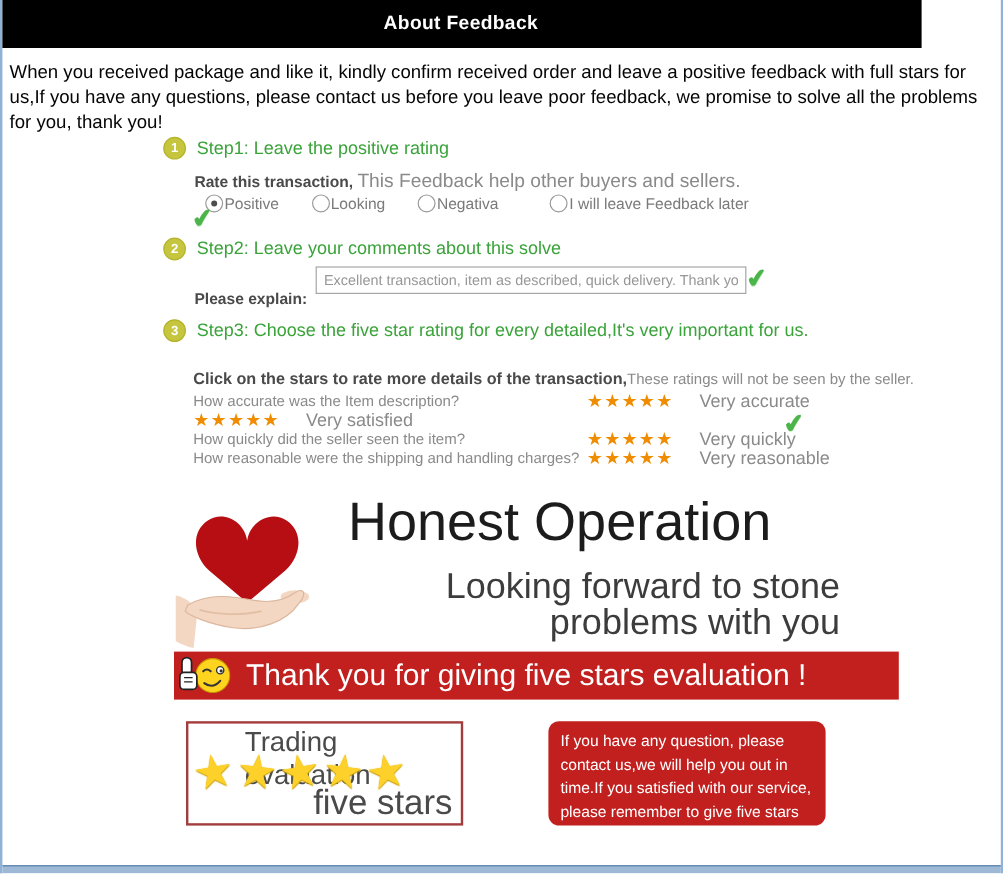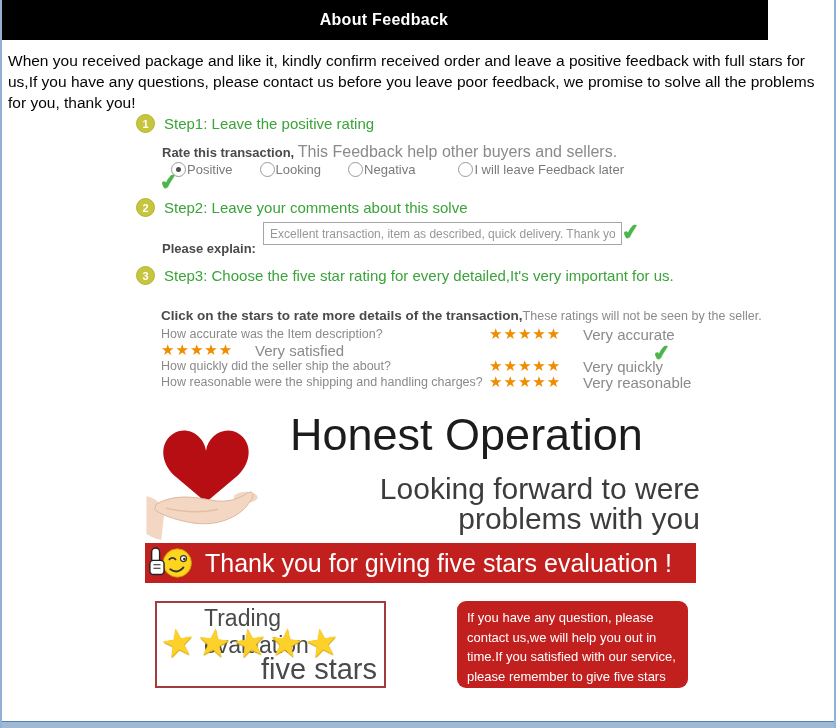--- a/index.html
+++ b/index.html
@@ -54,21 +54,21 @@
   .drow{display:flex;align-items:center;height:16px;}
   .drow .q{width:328px;color:#8a8a8a;font-size:12.5px;white-space:nowrap;}
   .stars{width:86px;letter-spacing:1px;white-space:nowrap;}
   .stars .st{color:#ef8c00;font-size:15px;font-style:normal;cursor:pointer;}
   .drow .vlabel{color:#8a8a8a;font-size:15px;margin-left:8px;white-space:nowrap;}
   
   .hero-img{position:absolute;left:143px;top:401px;width:122px;height:144px;}
   .hero-title{position:absolute;left:288px;top:409px;width:380px;color:#1c1c1c;font-size:45px;white-space:nowrap;}
   .hero-sub{position:absolute;left:328px;top:474px;width:370px;text-align:right;color:#3c3c3c;font-size:30px;line-height:30px;}
   
-  .banner{position:absolute;left:143px;top:543px;width:551px;height:40px;background:#c2201f;
+  .banner{position:absolute;left:143px;top:543px;width:604px;height:40px;background:#c2201f;
           display:flex;align-items:center;}
   .banner svg{margin-left:4px;flex:0 0 auto;}
   .banner .btext{color:#fff;font-size:25px;margin-left:10px;white-space:nowrap;}
   
   .tbox{position:absolute;left:153px;top:601px;width:227px;height:83px;border:2px solid #a33c3c;background:#fff;}
   .tbox .ttitle{position:absolute;left:7px;top:2px;color:#4a4a4a;font-size:23px;margin-left:40px;}
   .tbox .tstars{position:absolute;left:4px;top:18px;white-space:nowrap;}
   .tstar{display:inline-block;font-size:38px;font-style:normal;color:#fdd02a;
          text-shadow:0 1px 1px #c9a009, 0 0 1px #e6b80e;margin-right:2px;}
   .tstar:nth-child(odd){transform:rotate(-10deg);}
@@ -142,42 +142,42 @@
     <div class="drow">
       <span class="q">How accurate was the Item description?</span>
       <span class="stars"><i class="st">★</i><i class="st">★</i><i class="st">★</i><i class="st">★</i><i class="st">★</i></span>
       <span class="vlabel">Very accurate</span>
     </div>
     <div class="drow">
       <span class="stars"><i class="st">★</i><i class="st">★</i><i class="st">★</i><i class="st">★</i><i class="st">★</i></span>
       <span class="vlabel">Very satisfied</span>
     </div>
     <div class="drow">
-      <span class="q">How quickly did the seller ship the about?</span>
+      <span class="q">How quickly did the seller seen the item?</span>
       <span class="stars"><i class="st">★</i><i class="st">★</i><i class="st">★</i><i class="st">★</i><i class="st">★</i></span>
       <span class="vlabel">Very quickly</span>
     </div>
     <div class="drow">
       <span class="q">How reasonable were the shipping and handling charges?</span>
       <span class="stars"><i class="st">★</i><i class="st">★</i><i class="st">★</i><i class="st">★</i><i class="st">★</i></span>
       <span class="vlabel">Very reasonable</span>
     </div>
   </div>
   <span class="check check-rows">✔</span>
 
   <svg class="hero-img" viewBox="0 0 120 145">
     <path d="M0 96 C 10 98 16 104 18 112 L 15 140 C 6 138 0 134 0 134 Z" fill="#f3d7c3"></path>
     <path d="M60 50 C 58 34 40 24 27 33 C 13 42 14 62 28 75 L 60 102 L 92 75 C 106 62 107 42 93 33 C 80 24 62 34 60 50 Z" fill="#b60e12"></path>
     <ellipse cx="100" cy="97" rx="12" ry="5.5" fill="#f3d7c3"></ellipse>
     <path d="M10 104 C 28 93 50 97 66 100 C 82 103 94 98 101 93 C 108 89 110 95 103 103 C 93 118 70 126 48 123 C 28 120 12 113 8 109 Z" fill="#f3d7c3" stroke="#dcb69c" stroke-width="1"></path>
     <path d="M20 108 C 35 112 55 113 72 109" fill="none" stroke="#e2bfa4" stroke-width="1.5"></path>
   </svg>
   <div class="hero-title">Honest Operation</div>
   <div class="hero-sub">
-    <div>Looking forward to were</div>
+    <div>Looking forward to stone</div>
     <div>problems with you</div>
   </div>
 
   <div class="banner">
     <svg width="46" height="36" viewBox="0 0 52 40">
       <circle cx="32" cy="20" r="16" fill="#ffd41f" stroke="#c99700" stroke-width="1"></circle>
       <path d="M23 16 q3.5 -3.5 7 0" stroke="#333" fill="none" stroke-width="2" stroke-linecap="round"></path>
       <circle cx="39" cy="15" r="3.4" fill="#fff" stroke="#333" stroke-width="1.3"></circle>
       <circle cx="39.9" cy="15.6" r="1.5" fill="#333"></circle>
       <path d="M24 27 q8 6 15 -2" stroke="#333" fill="none" stroke-width="2" stroke-linecap="round"></path>

